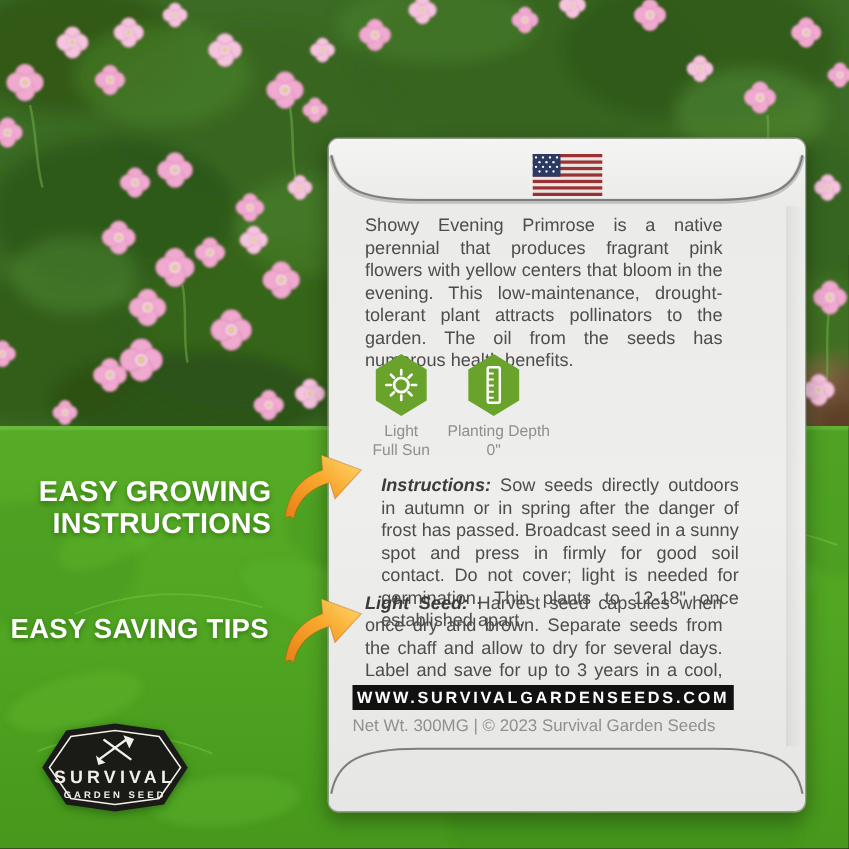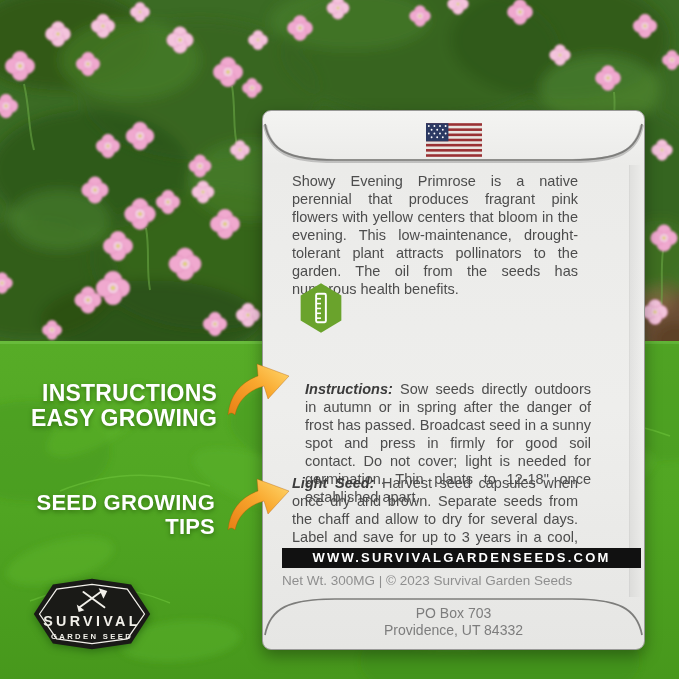--- a/index.html
+++ b/index.html
@@ -18,21 +18,21 @@
   .content{position:absolute;left:29px;width:286px;color:#4d4d4d;}
   .desc{top:61px;font-size:14.5px;line-height:18px;text-align:justify;}
   .para{font-size:14.5px;line-height:18px;text-align:justify;}
   .para em{font-weight:bold;font-style:italic;color:#3c3c3c;}
   .instructions{top:256px;}
   .saving{top:363px;}
   .stats{position:absolute;left:21px;top:171px;width:300px;display:flex;}
   .stat{width:74px;text-align:center;flex:0 0 74px;}
   .hex{display:block;margin:0 auto;}
   .stat-label{margin-top:4px;font-size:12.5px;line-height:15px;color:#8f8f8f;white-space:nowrap;}
-  .banner{position:absolute;left:19px;top:437px;width:359px;height:20px;background:#111;
+  .banner{position:absolute;left:19px;top:437px;width:305px;height:20px;background:#111;
     color:#fff;font-weight:bold;font-size:13px;letter-spacing:2.2px;text-align:center;line-height:20px;white-space:nowrap;}
   .netwt{position:absolute;left:19px;top:462px;width:305px;text-align:left;color:#8f8f8f;font-size:13.5px;}
   .address{position:absolute;left:0;top:494px;width:100%;text-align:center;color:#7d7d7d;font-size:14px;line-height:17px;}
   
   .callout{position:absolute;color:#fff;font-weight:bold;text-align:right;
     text-shadow:0 2px 4px rgba(25,70,0,.5);letter-spacing:.2px;}
   .callout-1{right:462px;top:381px;font-size:23px;line-height:25px;}
   .callout-2{right:464px;top:491px;font-size:22px;line-height:24px;}
   .arrow{position:absolute;width:72px;height:62px;}
   .arrow-1{left:221px;top:357px;}
@@ -210,69 +210,89 @@
 
     <div class="seam"></div>
     <div class="seamshade"></div>
 
     <p class="content desc" style="position:absolute;margin:0;">Showy Evening Primrose is a native perennial that produces fragrant pink flowers with yellow centers that bloom in the evening. This low-maintenance, drought-tolerant plant attracts pollinators to the garden. The oil from the seeds has numerous health benefits.</p>
 
     <div class="stats">
       <div class="stat">
         <svg class="hex" width="46" height="52" viewBox="0 0 52 58">
           <polygon points="26,1 49,15 49,43 26,57 3,43 3,15" fill="#6aa32c"></polygon>
+          <circle cx="26" cy="29" r="6.5" fill="none" stroke="#fff" stroke-width="2.6"></circle>
+          <g stroke="#fff" stroke-width="2.4" stroke-linecap="round">
+            <line x1="26" y1="15.5" x2="26" y2="19.5"></line>
+              <line x1="26" y1="38.5" x2="26" y2="42.5"></line>
+            <line x1="12.5" y1="29" x2="16.5" y2="29"></line>
+              <line x1="35.5" y1="29" x2="39.5" y2="29"></line>
+            <line x1="16.6" y1="19.6" x2="19.4" y2="22.4"></line>
+              <line x1="32.6" y1="35.6" x2="35.4" y2="38.4"></line>
+            <line x1="35.4" y1="19.6" x2="32.6" y2="22.4"></line>
+              <line x1="19.4" y1="35.6" x2="16.6" y2="38.4"></line>
+          </g>
+        </svg>
+        <div class="stat-label">
+          <div>Light</div>
+          <div>Full Sun</div>
+        </div>
+      </div>
+      <div class="stat">
+        <svg class="hex" width="46" height="52" viewBox="0 0 52 58">
+          <polygon points="26,1 49,15 49,43 26,57 3,43 3,15" fill="#6aa32c"></polygon>
           <rect x="20.5" y="13" width="11" height="32" rx="1.5" fill="none" stroke="#fff" stroke-width="2.2"></rect>
           <g stroke="#fff" stroke-width="1.8">
             <line x1="20.5" y1="18.5" x2="26" y2="18.5"></line>
               <line x1="20.5" y1="24" x2="26" y2="24"></line>
             <line x1="20.5" y1="29.5" x2="26" y2="29.5"></line>
               <line x1="20.5" y1="35" x2="26" y2="35"></line>
             <line x1="20.5" y1="40.5" x2="26" y2="40.5"></line>
           </g>
         </svg>
+        <div class="stat-label">
+          <div>Planting Depth</div>
+          <div>0"</div>
+        </div>
       </div>
     </div>
 
     <p class="content para instructions" style="position:absolute;margin:13px;"><em>Instructions:</em> <span>Sow seeds directly outdoors in autumn or in spring after the danger of frost has passed. Broadcast seed in a sunny spot and press in firmly for good soil contact. Do not cover; light is needed for germination. Thin plants to 12-18" once established apart.</span></p>
 
     <p class="content para saving" style="position:absolute;margin:0;"><em>Light Seed:</em> <span>Harvest seed capsules when once dry and brown. Separate seeds from the chaff and allow to dry for several days. Label and save for up to 3 years in a cool, dry space.</span></p>
 
     <div class="banner">
       <span>WWW.SURVIVALGARDENSEEDS.COM</span>
     </div>
 
     <div class="netwt">Net Wt. 300MG | © 2023 Survival Garden Seeds</div>
 
     <svg class="flapline" style="top:482px;" width="381" height="56" viewBox="0 0 381 56">
       <path d="M2,42 C7,15 26,6 72,6 H309 C355,6 374,15 379,42" fill="none" stroke="#7d7d7b" stroke-width="1.7"></path>
     </svg>
 
-    <div class="address">
-      <div>PO Box 703</div>
-      <div>Providence, UT 84332</div>
-    </div>
   </div>
 
   <div class="callout callout-1">
+    <div>EASY GROWING</div>
     <div>INSTRUCTIONS</div>
-    <div>EASY GROWING</div>
   </div>
   <svg class="arrow arrow-1" viewBox="0 0 72 62">
     <defs>
       <linearGradient id="ag" x1="0" y1="1" x2="1" y2="0">
         <stop offset="0" stop-color="#e87f15"></stop>
           <stop offset=".55" stop-color="#f9a82e"></stop>
           <stop offset="1" stop-color="#ffd96f"></stop>
       </linearGradient>
     </defs>
     <path d="M7,58 C9,38 20,25 37,19 L36,7 L68,19 L47,42 L43,29 C28,33 17,43 14,58 Q10,54 7,58 Z" fill="url(#ag)" stroke="rgba(170,85,0,.35)" stroke-width="1"></path>
   </svg>
 
   <div class="callout callout-2">
-    <div>SEED GROWING TIPS</div>
+    <div>EASY SAVING TIPS</div>
   </div>
   <svg class="arrow arrow-2" viewBox="0 0 72 62">
     <path d="M7,58 C9,38 20,25 37,19 L36,7 L68,19 L47,42 L43,29 C28,33 17,43 14,58 Q10,54 7,58 Z" fill="url(#ag)" stroke="rgba(170,85,0,.35)" stroke-width="1"></path>
   </svg>
 
   <svg class="badge" viewBox="0 0 130 80">
     <polygon points="4,40 24,9 65,3 106,9 126,40 106,71 65,77 24,71" fill="#1a1a17"></polygon>
     <polygon points="10,40 28,14 65,9 102,14 120,40 102,66 65,71 28,66" fill="none" stroke="#f2f0ea" stroke-width="1.3"></polygon>
     <g stroke="#f2f0ea" stroke-width="2" stroke-linecap="round">
       <line x1="52" y1="33" x2="74" y2="17"></line>

